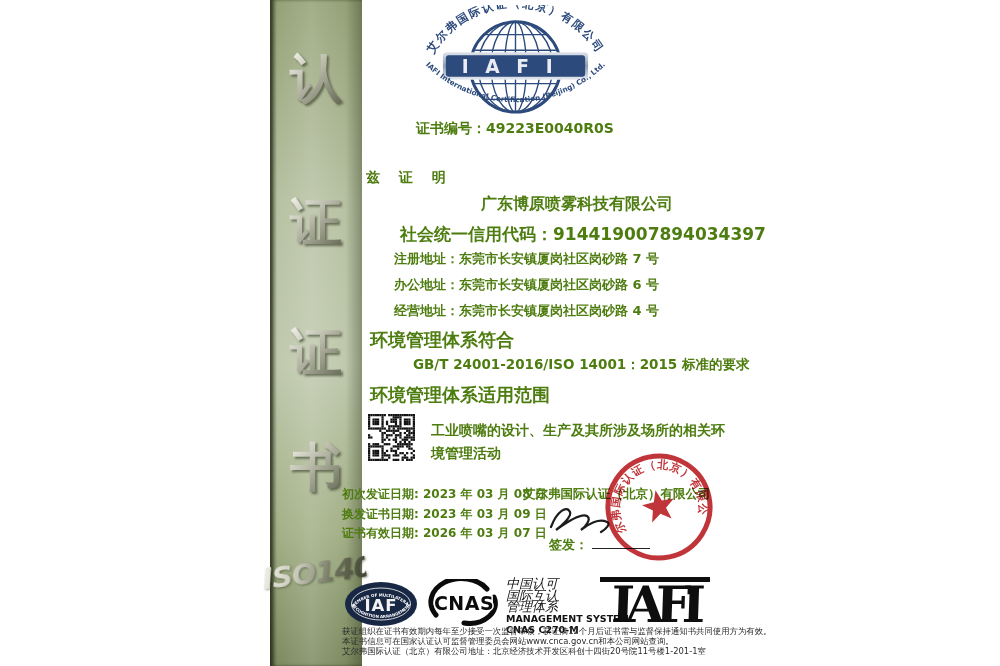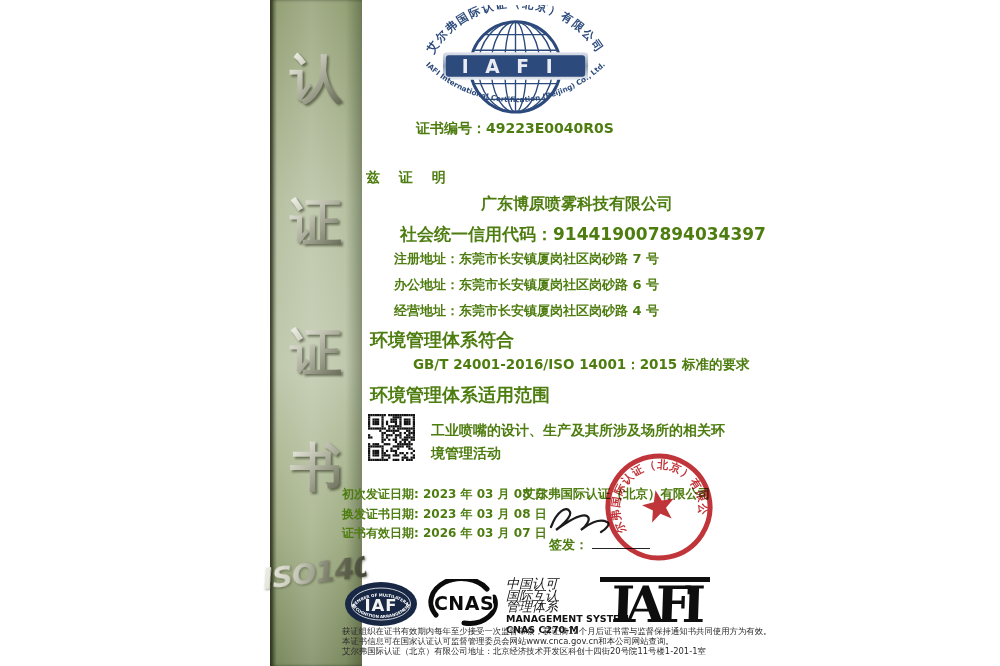--- a/index.html
+++ b/index.html
@@ -373,21 +373,21 @@
         <rect x="37.400000000000006" y="44" width="2.2" height="2.2"></rect>
         <rect x="39.6" y="44" width="2.2" height="2.2"></rect>
         <rect x="41.800000000000004" y="44" width="2.2" height="2.2"></rect>
       </g>
   </svg>
 
   <div class="t bold scopetext">工业喷嘴的设计、生产及其所涉及场所的相关环境管理活动</div>
 
   <div class="t bold dates">
     <div>初次发证日期: 2023 年 03 月 08 日</div>
-    <div>换发证书日期: 2023 年 03 月 08 日</div>
+    <div>换发证书日期: 2023 年 03 月 09 日</div>
     <div>证书有效日期: 2026 年 03 月 07 日</div>
   </div>
 
   <div class="t bold issuer">艾尔弗国际认证（北京）有限公司</div>
   <svg class="signature" width="72" height="36" viewBox="0 0 72 36">
     <path d="M6,26 C12,10 22,4 25,11 C27,16 15,26 11,29 C22,21 36,12 42,15 C47,18 40,26 36,29 C43,23 54,17 62,21 C66,23 61,28 56,31" fill="none" stroke="#1c1c1c" stroke-width="2.2" stroke-linecap="round"></path>
   </svg>
   <div class="t bold signoff">
     <span>签发：</span><span class="sign-line"></span>
   </div>

